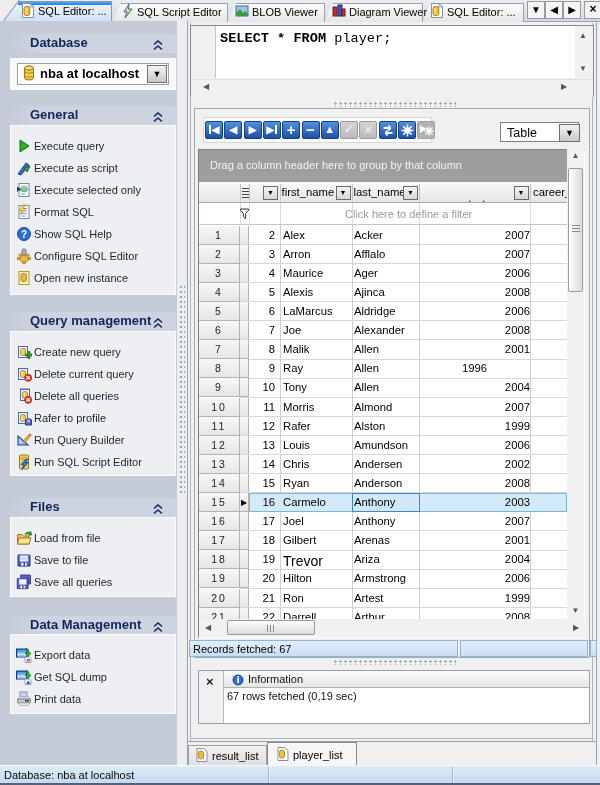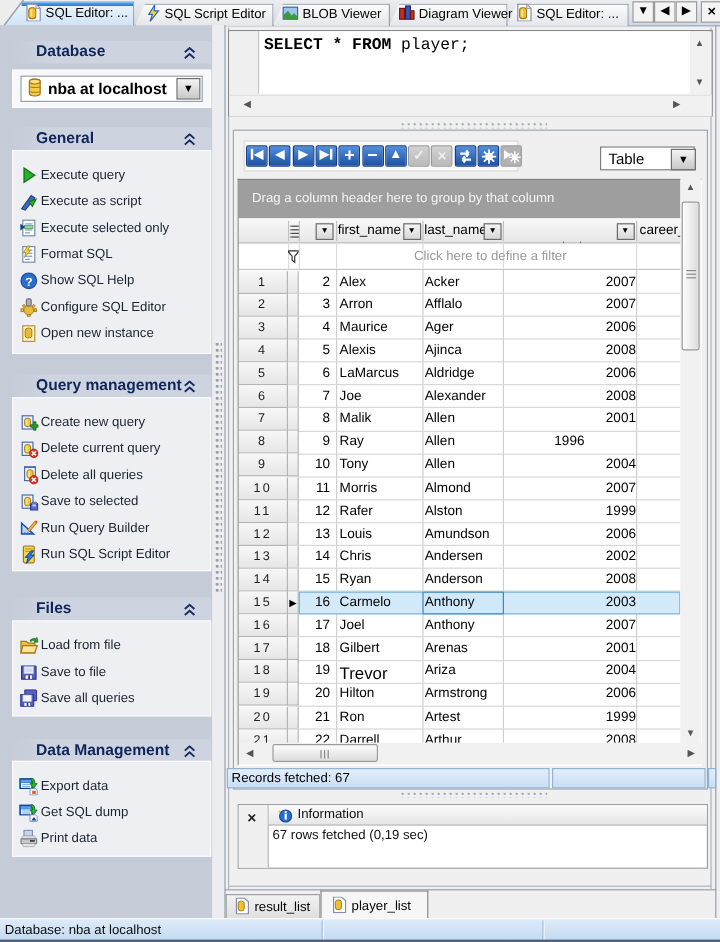--- a/index.html
+++ b/index.html
@@ -297,21 +297,21 @@
       <div class="abs" style="left: 16px; top: 410px; width: 16px; height: 16px;"><svg width="16" height="16" viewBox="0 0 16 16">
           <g transform="translate(0,0)">
             <rect x="2.5" y="2.5" width="9" height="11" fill="#eef3fb" stroke="#4a6ab0"></rect>
             <rect x="4.5" y="4.5" width="5" height="7" rx="2" fill="#f0c840" stroke="#a07818" stroke-width="0.8"></rect>
             <rect x="5.5" y="5.5" width="1.5" height="5" rx="0.7" fill="#f8e088"></rect>
           </g>
           <path d="M9.5 10 L15.5 10 L15.5 15 L9.5 15 Z" fill="#5a6ad0" stroke="#2a3a90"></path>
           <rect x="11" y="10" width="3" height="2" fill="#c8d0f0"></rect>
           <path d="M9.5 10 L10.8 8.5 L14.2 8.5 L15.5 10 Z" fill="#8890d8" stroke="#2a3a90" stroke-width="0.5"></path>
         </svg></div>
-      <div class="abs" style="left: 34px; top: 412px; font-size: 11px; color: rgb(28, 35, 48); white-space: nowrap;">Save to selected</div>
+      <div class="abs" style="left: 34px; top: 412px; font-size: 11px; color: rgb(28, 35, 48); white-space: nowrap;">Rafer to profile</div>
       <div class="abs" style="left: 16px; top: 432px; width: 16px; height: 16px;"><svg width="16" height="16" viewBox="0 0 16 16">
           <path d="M2 13 L12 13 L2 4 Z" fill="#b8d4f0" stroke="#1a50b0" stroke-width="1.2"></path>
           <path d="M3.5 13 L5 11.5 M6 13 L7.5 11.5 M8.5 13 L10 11.5" stroke="#1a50b0" stroke-width="0.8"></path>
           <path d="M7 9.5 L13 2.5 L14.5 4 L8.5 11 Z" fill="#f0b030" stroke="#905808" stroke-width="0.6"></path>
           <path d="M13 2.5 L14 1.5 L15.5 3 L14.5 4 Z" fill="#e05808"></path>
         </svg></div>
       <div class="abs" style="left: 34px; top: 434px; font-size: 11px; color: rgb(28, 35, 48); white-space: nowrap;">Run Query Builder</div>
       <div class="abs" style="left: 16px; top: 454px; width: 16px; height: 16px;"><svg width="16" height="16" viewBox="0 0 16 16">
           <path d="M3.5 2 Q3.5 1 4.5 1 L11.5 1 Q12.5 1 12.5 2 L12.5 14 Q12.5 15 11.5 15 L4.5 15 Q3.5 15 3.5 14 Z" fill="#f4d454" stroke="#a07818"></path>
           <rect x="5" y="3" width="6" height="1" fill="#c09a28"></rect>

